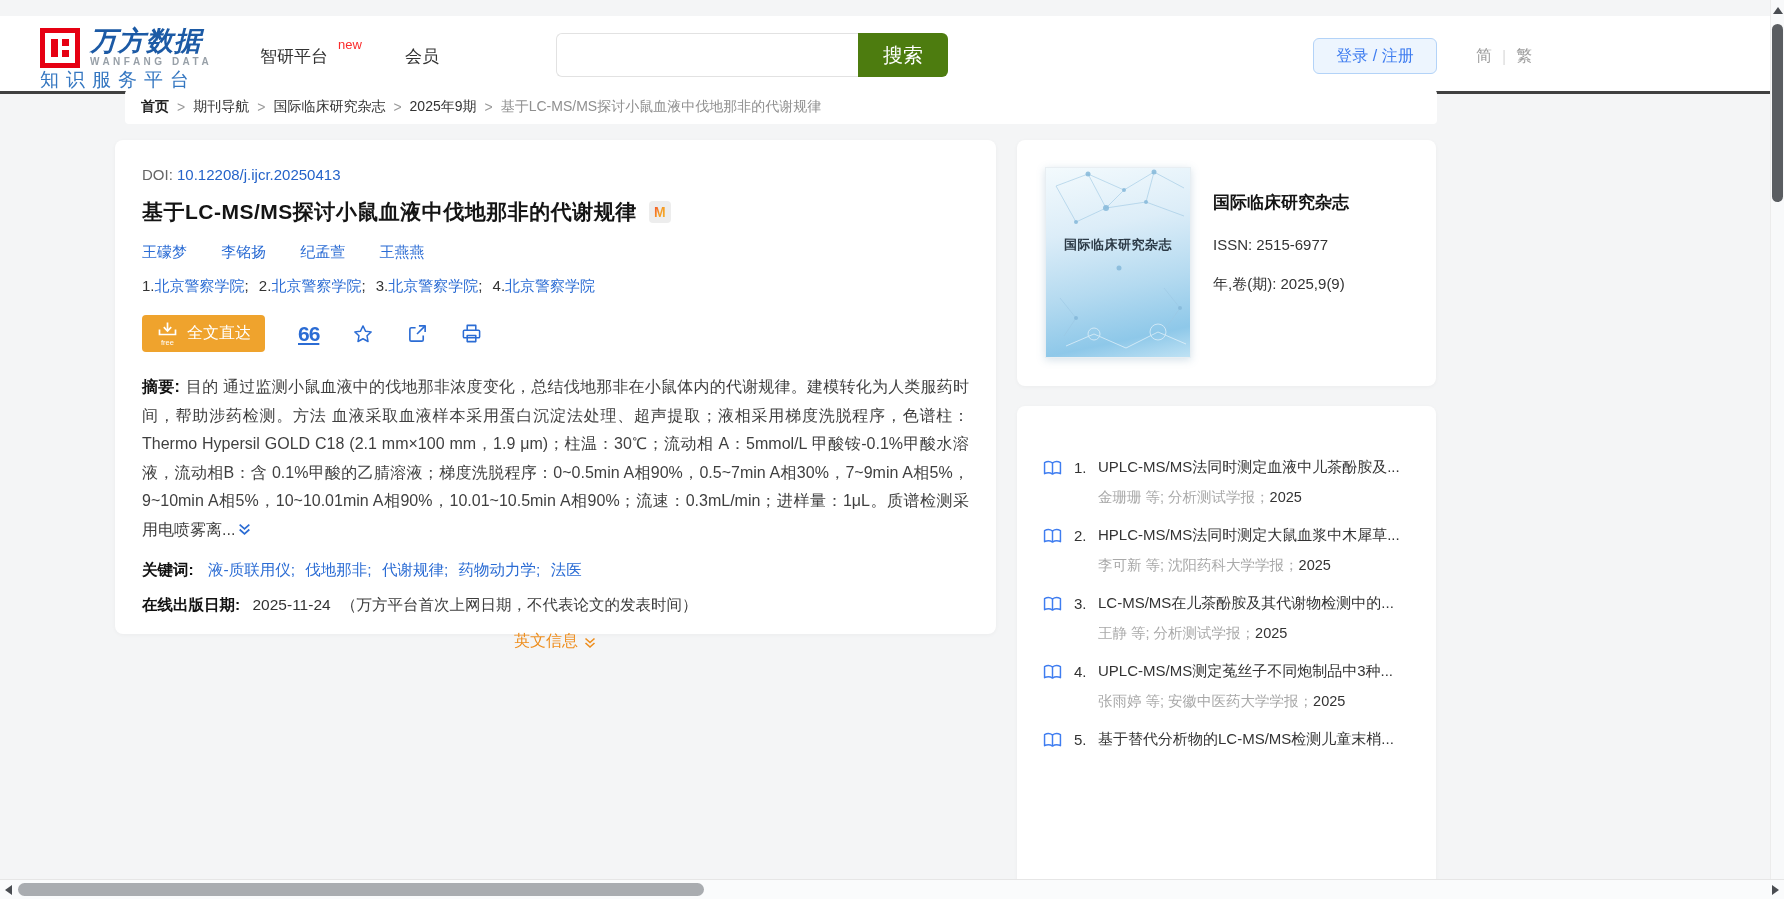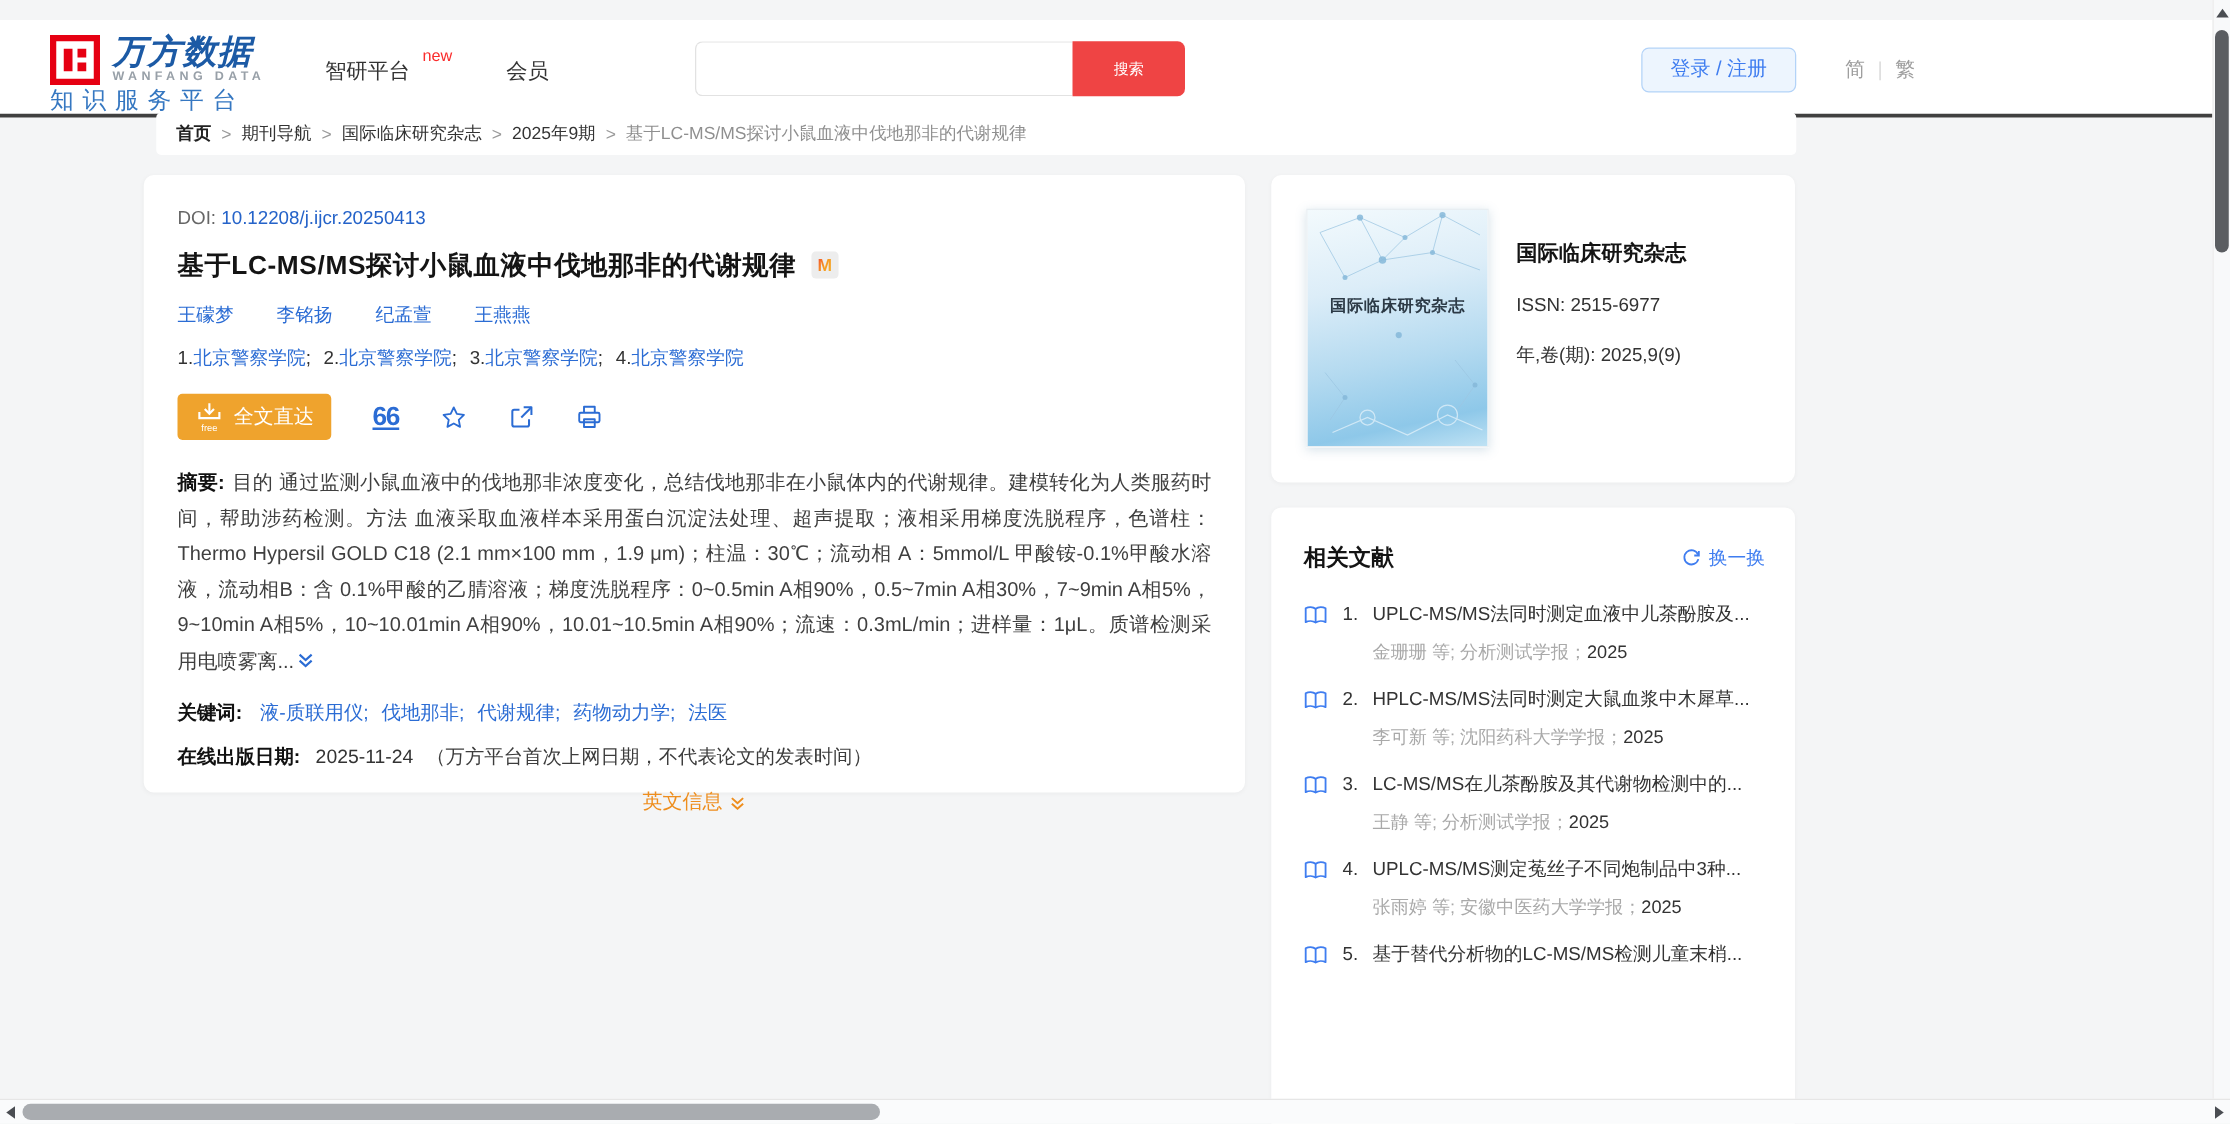--- a/index.html
+++ b/index.html
@@ -13,21 +13,21 @@
   .logo-txt { margin-left:10px; }
   .logo-cn { font-size:27px; font-weight:bold; font-style:italic; color:#1c5aa5; letter-spacing:1px; line-height:27px; }
   .logo-en { font-size:10px; font-weight:bold; color:#98a0a8; letter-spacing:3.5px; margin-top:1px; }
   .logo-sub { position:absolute; left:40px; top:51px; font-size:19px; color:#3577c1; letter-spacing:7px; font-weight:500; }
   .nav-item { position:absolute; top:29px; font-size:17px; color:#333; cursor:pointer; }
   .nav-zhiyan { left:260px; }
   .nav-new { position:absolute; left:78px; top:-8px; color:#fa2c2c; font-size:13px; }
   .nav-member { left:405px; }
   .search-wrap { position:absolute; left:556px; top:17px; width:392px; height:44px; display:flex; }
   .search-input { width:302px; height:44px; border:1px solid #e2e2e2; border-right:none; border-radius:6px 0 0 6px; padding:0 12px; font-size:15px; outline:none; }
-  .search-btn { width:90px; height:44px; border:none; background:#ef4444; color:#fff; font-size:12px; border-radius:0 6px 6px 0; cursor:pointer; font-family:inherit; }
+  .search-btn { width:90px; height:44px; border:none; background:#4d7c0f; color:#fff; font-size:20px; border-radius:0 6px 6px 0; cursor:pointer; font-family:inherit; }
   .login-btn { position:absolute; left:1313px; top:22px; width:124px; height:36px; background:#edf5fe; border:1px solid #b3d3f8; border-radius:6px; color:#3f7df0; font-size:16px; text-align:center; line-height:34px; cursor:pointer; }
   .lang { position:absolute; left:1476px; top:30px; font-size:16px; color:#9e9e9e; display:flex; align-items:center; }
   .lang span { cursor:pointer; }
   .lang .divider { margin:0 10px; color:#ddd; cursor:default; }
 
   
   .crumb-card { position:absolute; left:125px; top:90px; width:1312px; height:34px; background:#fff; border-radius:4px; display:flex; align-items:center; padding-left:16px; font-size:14px; }
   .crumb-home { font-weight:bold; color:#222; cursor:pointer; }
   .crumb-sep { color:#999; margin:0 8px; }
   .crumb-link { color:#333; cursor:pointer; }
@@ -285,30 +285,20 @@
         <span>2515-6977</span>
       </div>
       <div class="j-row">
         <span>年,卷(期):</span>
         <span>2025,9(9)</span>
       </div>
     </div>
   </div>
 
   <div class="related-card">
-    <div class="rel-head">
-      <span class="rel-title">相关文献</span>
-      <span class="rel-refresh">
-        <svg width="16" height="16" viewBox="0 0 20 20" fill="none" stroke="currentColor" stroke-width="1.8">
-          <path d="M16.8 7.2 A7.1 7.1 0 1 0 17.1 11.6"></path>
-          <path d="M17.6 3.4 V8 H13"></path>
-        </svg>
-        <span>换一换</span>
-      </span>
-    </div>
 
     <div class="rel-list">
       <div class="rel-item">
         <div class="rel-row1">
           <span class="rel-book">
             <svg width="19" height="16" viewBox="0 0 22 18" fill="none" stroke="currentColor" stroke-width="1.7" stroke-linejoin="round">
                 <path d="M11 3.2 C8.5 1.4 4.4 1.4 1.8 2.8 V15.6 C4.4 14.3 8.5 14.3 11 16 C13.5 14.3 17.6 14.3 20.2 15.6 V2.8 C17.6 1.4 13.5 1.4 11 3.2 Z"></path>
                 <path d="M11 3.2 V16"></path>
               </svg>
           </span>

